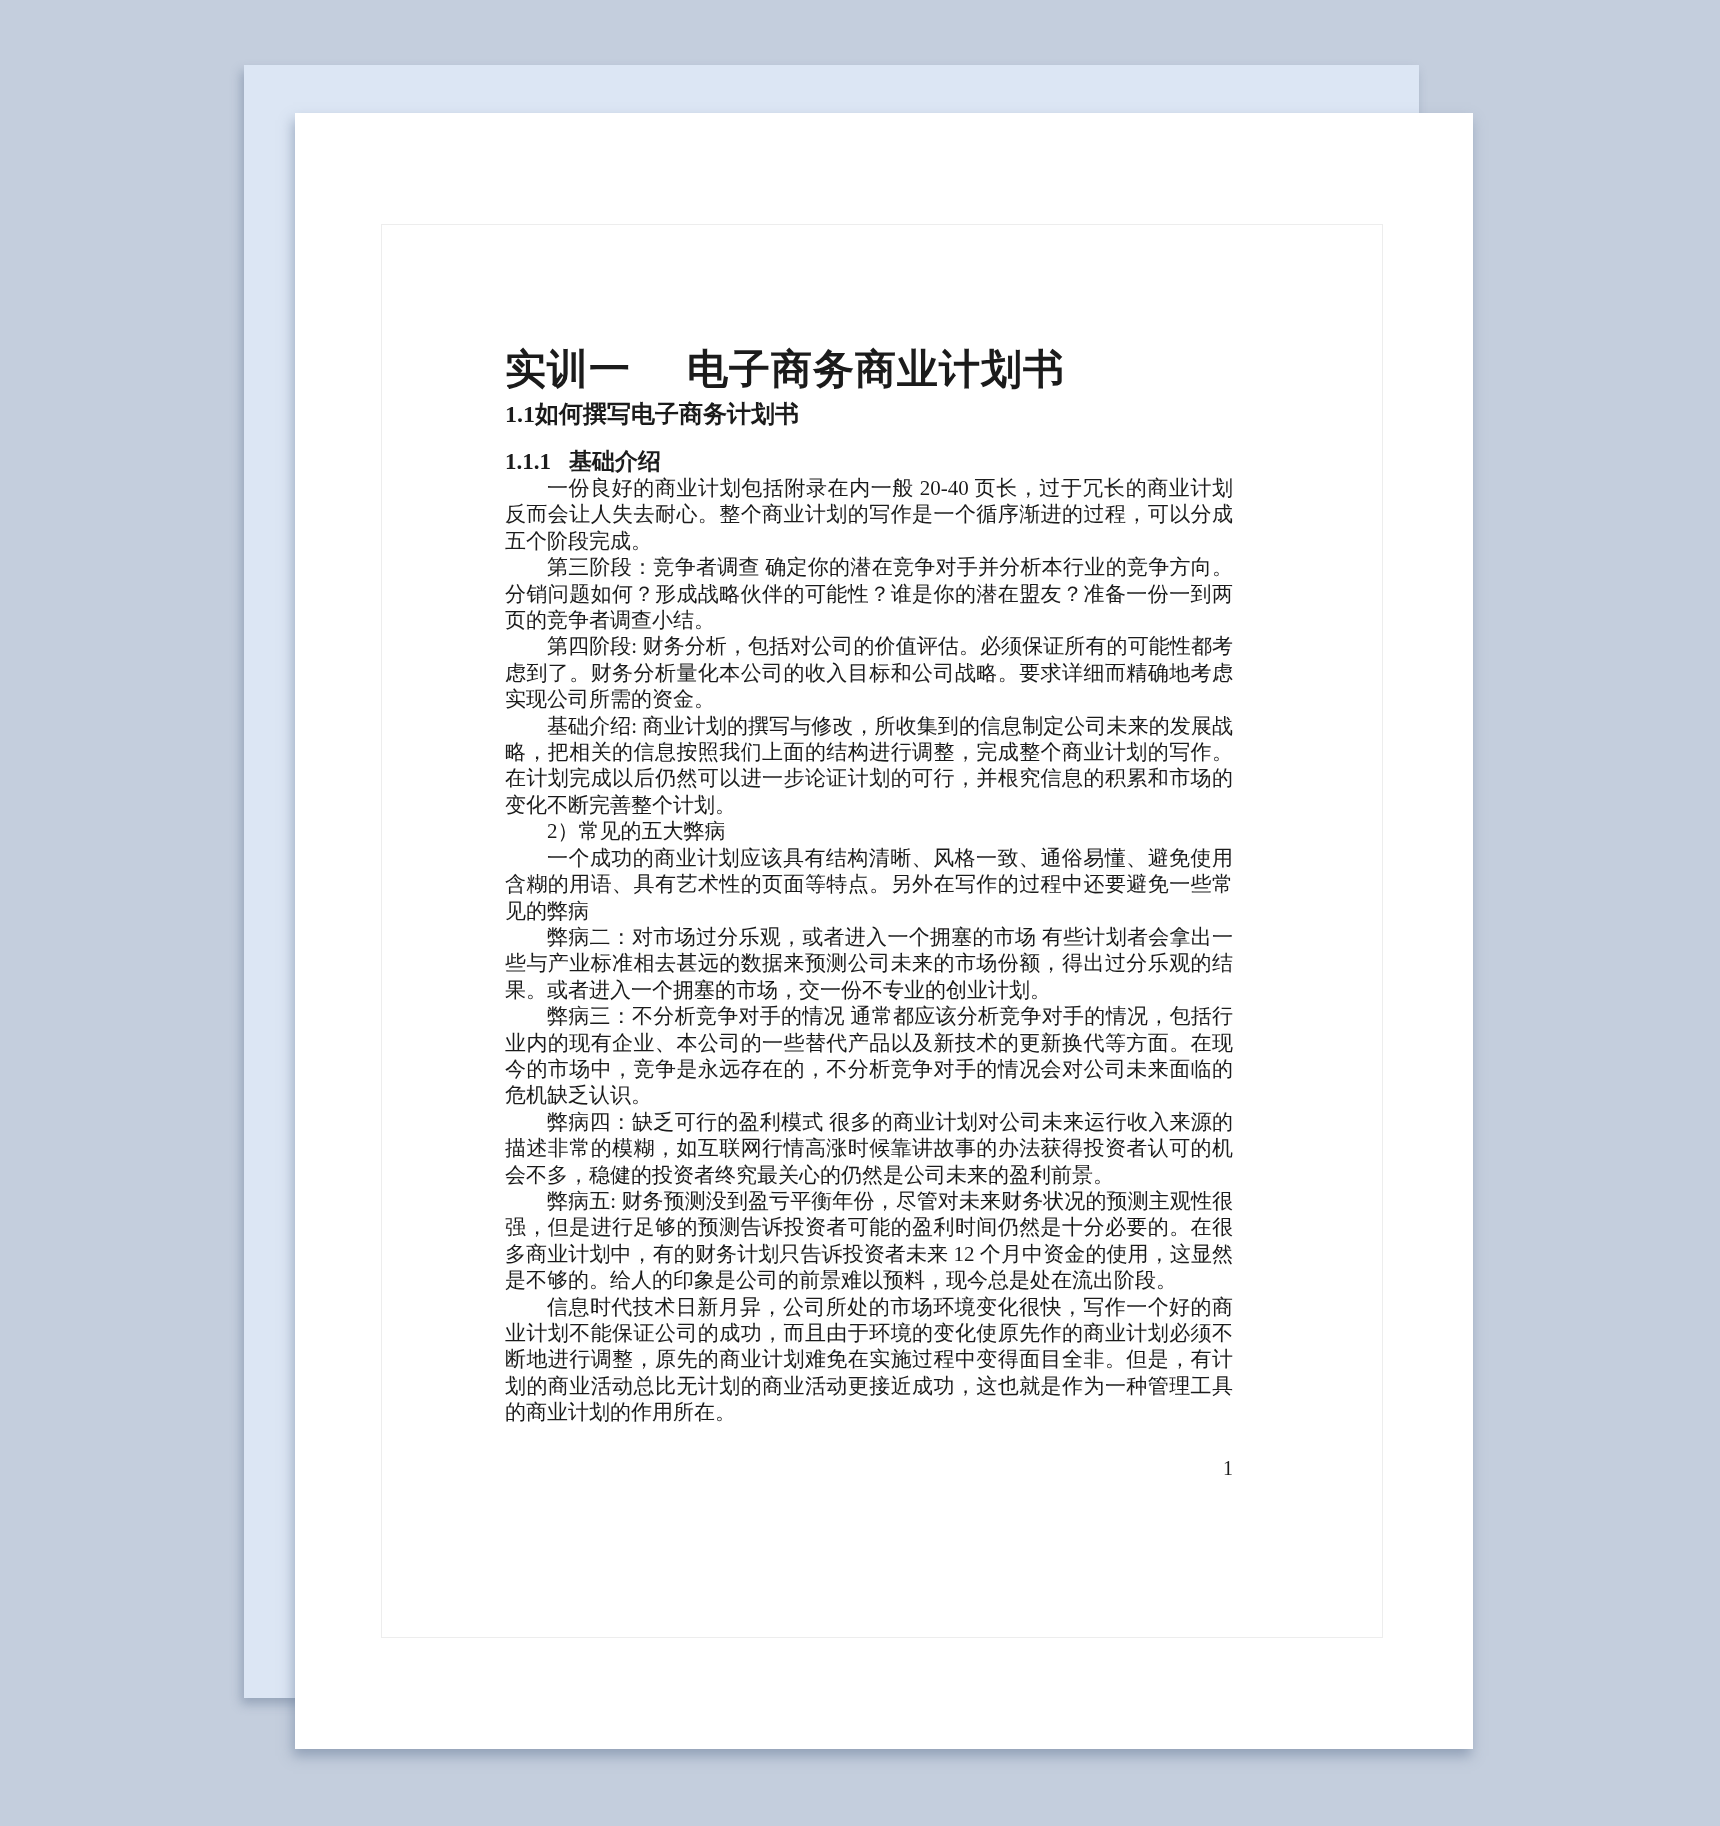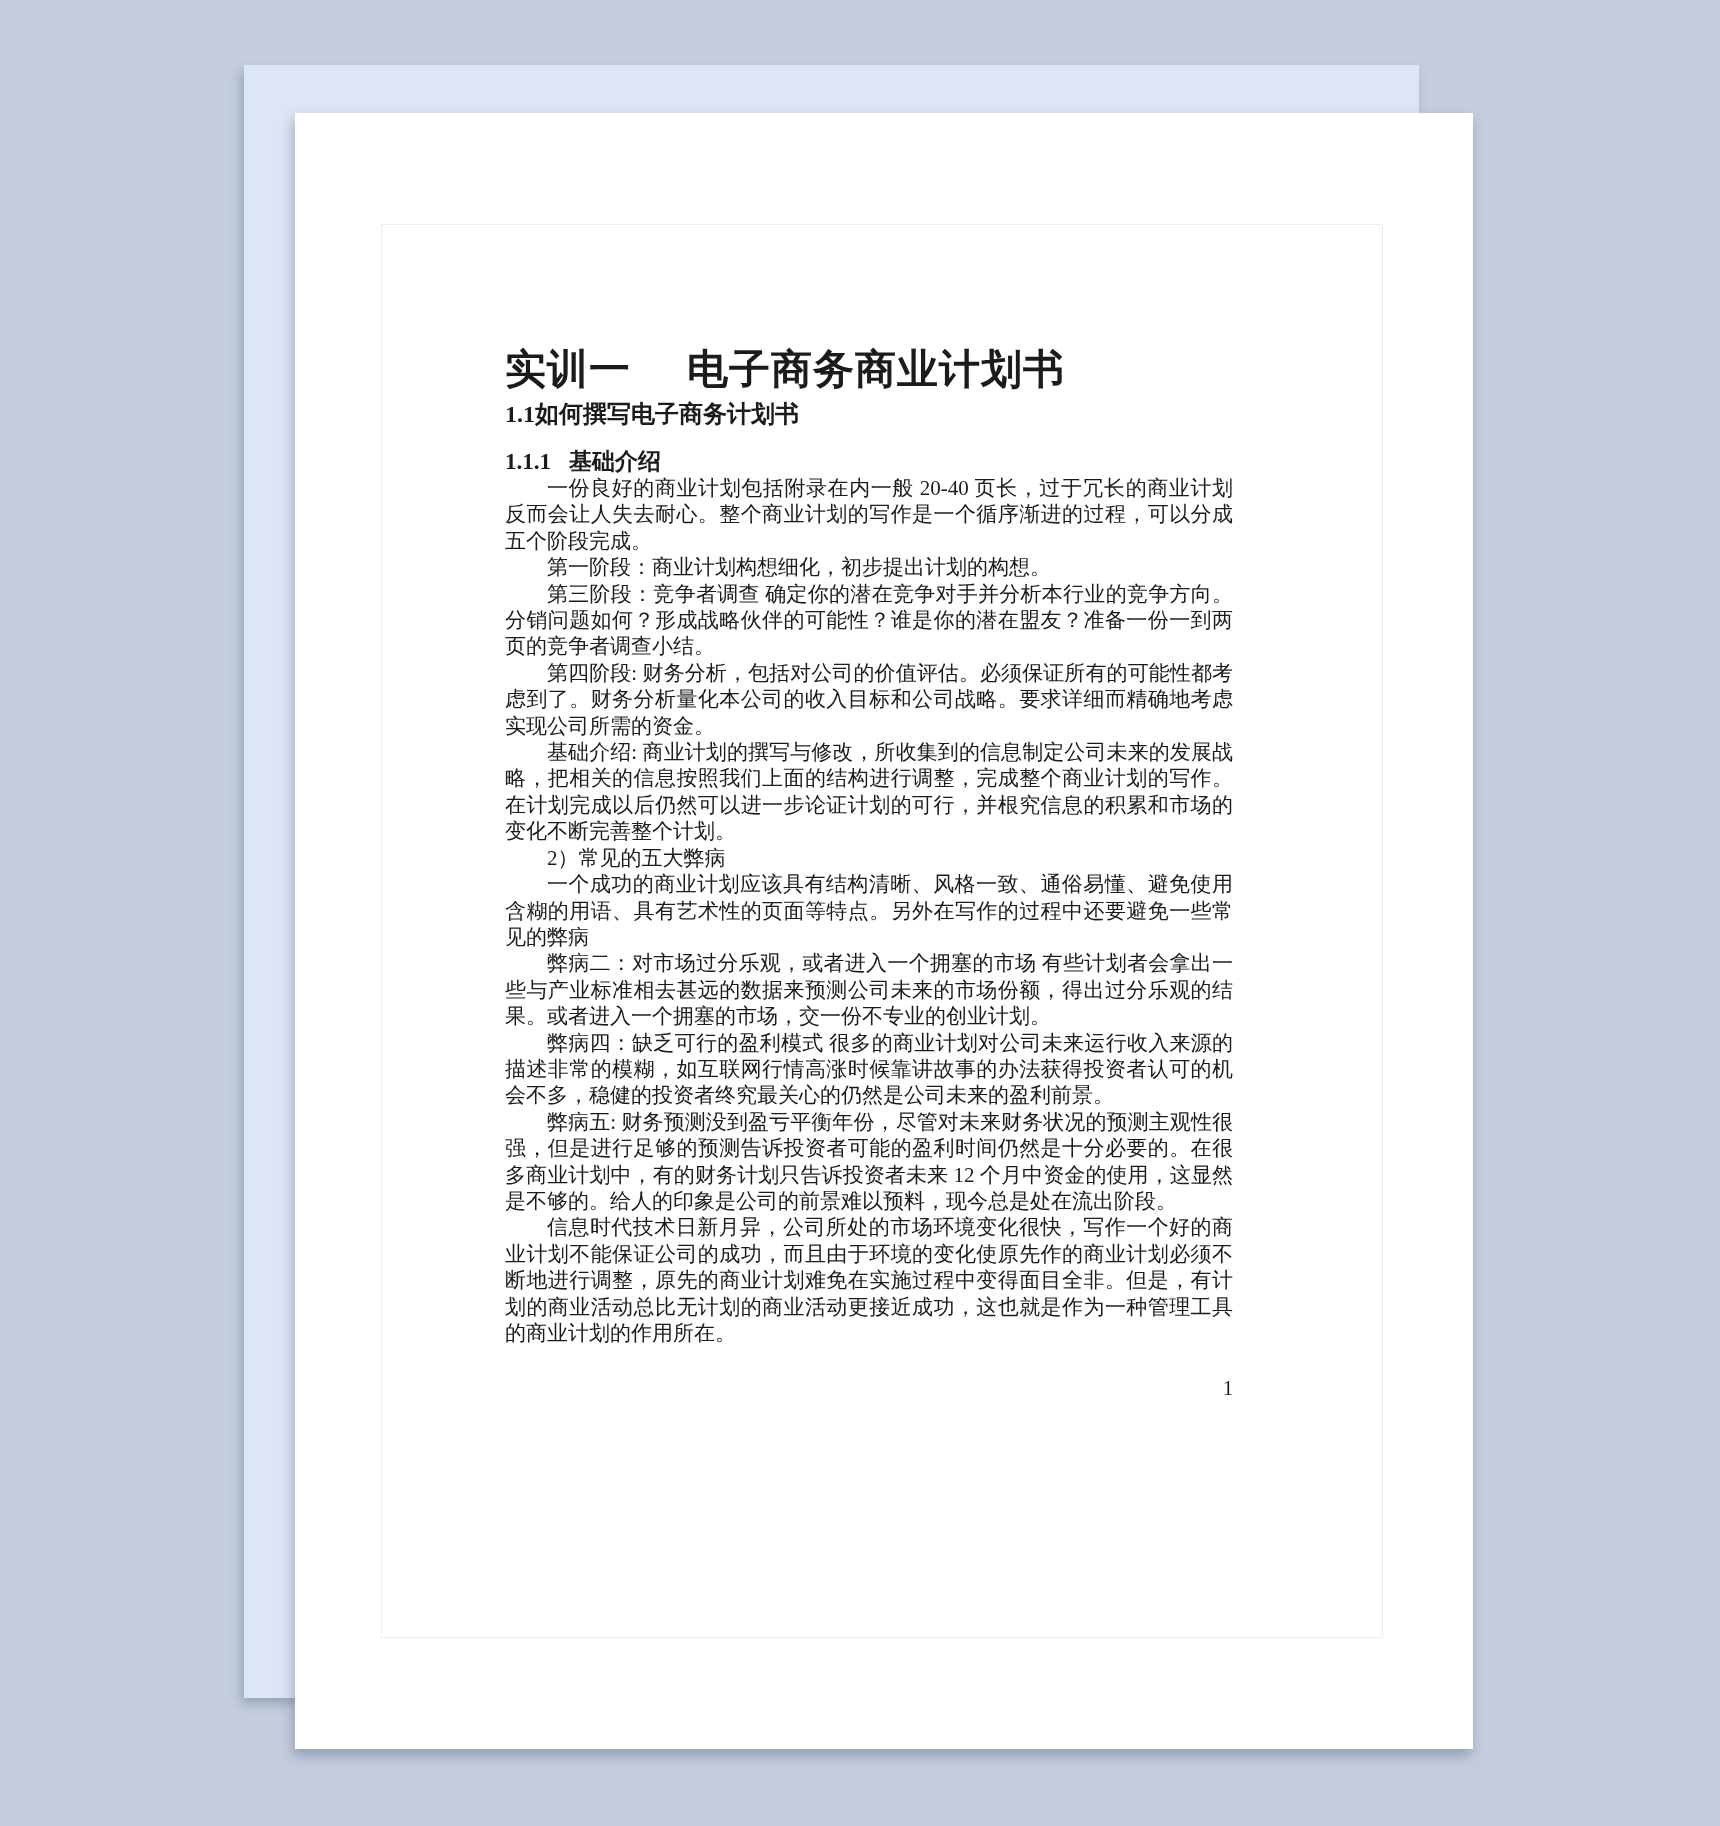--- a/index.html
+++ b/index.html
@@ -111,27 +111,27 @@
         <div class="h2">
           <span class="num">1.1</span><span>如何撰写电子商务计划书</span>
         </div>
 
         <div class="h3">
           <span class="num">1.1.1</span><span>基础介绍</span>
         </div>
 
         <div class="body-text">
           <p>一份良好的商业计划包括附录在内一般 20-40 页长，过于冗长的商业计划反而会让人失去耐心。整个商业计划的写作是一个循序渐进的过程，可以分成五个阶段完成。</p>
-          <p>第一阶段：商业计划构想细化，初步提出计划的构想。</p>
           <p>第三阶段：竞争者调查 确定你的潜在竞争对手并分析本行业的竞争方向。分销问题如何？形成战略伙伴的可能性？谁是你的潜在盟友？准备一份一到两页的竞争者调查小结。</p>
           <p>第四阶段: 财务分析，包括对公司的价值评估。必须保证所有的可能性都考虑到了。财务分析量化本公司的收入目标和公司战略。要求详细而精确地考虑实现公司所需的资金。</p>
           <p>基础介绍: 商业计划的撰写与修改，所收集到的信息制定公司未来的发展战略，把相关的信息按照我们上面的结构进行调整，完成整个商业计划的写作。在计划完成以后仍然可以进一步论证计划的可行，并根究信息的积累和市场的变化不断完善整个计划。</p>
           <p>2）常见的五大弊病</p>
           <p>一个成功的商业计划应该具有结构清晰、风格一致、通俗易懂、避免使用含糊的用语、具有艺术性的页面等特点。另外在写作的过程中还要避免一些常见的弊病</p>
           <p>弊病二：对市场过分乐观，或者进入一个拥塞的市场 有些计划者会拿出一些与产业标准相去甚远的数据来预测公司未来的市场份额，得出过分乐观的结果。或者进入一个拥塞的市场，交一份不专业的创业计划。</p>
+          <p>弊病三：不分析竞争对手的情况 通常都应该分析竞争对手的情况，包括行业内的现有企业、本公司的一些替代产品以及新技术的更新换代等方面。在现今的市场中，竞争是永远存在的，不分析竞争对手的情况会对公司未来面临的危机缺乏认识。</p>
           <p>弊病四：缺乏可行的盈利模式 很多的商业计划对公司未来运行收入来源的描述非常的模糊，如互联网行情高涨时候靠讲故事的办法获得投资者认可的机会不多，稳健的投资者终究最关心的仍然是公司未来的盈利前景。</p>
           <p>弊病五: 财务预测没到盈亏平衡年份，尽管对未来财务状况的预测主观性很强，但是进行足够的预测告诉投资者可能的盈利时间仍然是十分必要的。在很多商业计划中，有的财务计划只告诉投资者未来 12 个月中资金的使用，这显然是不够的。给人的印象是公司的前景难以预料，现今总是处在流出阶段。</p>
           <p>信息时代技术日新月异，公司所处的市场环境变化很快，写作一个好的商业计划不能保证公司的成功，而且由于环境的变化使原先作的商业计划必须不断地进行调整，原先的商业计划难免在实施过程中变得面目全非。但是，有计划的商业活动总比无计划的商业活动更接近成功，这也就是作为一种管理工具的商业计划的作用所在。</p>
         </div>
 
         <div class="page-num">1</div>
 
       </div>
     </div>
   </div>

